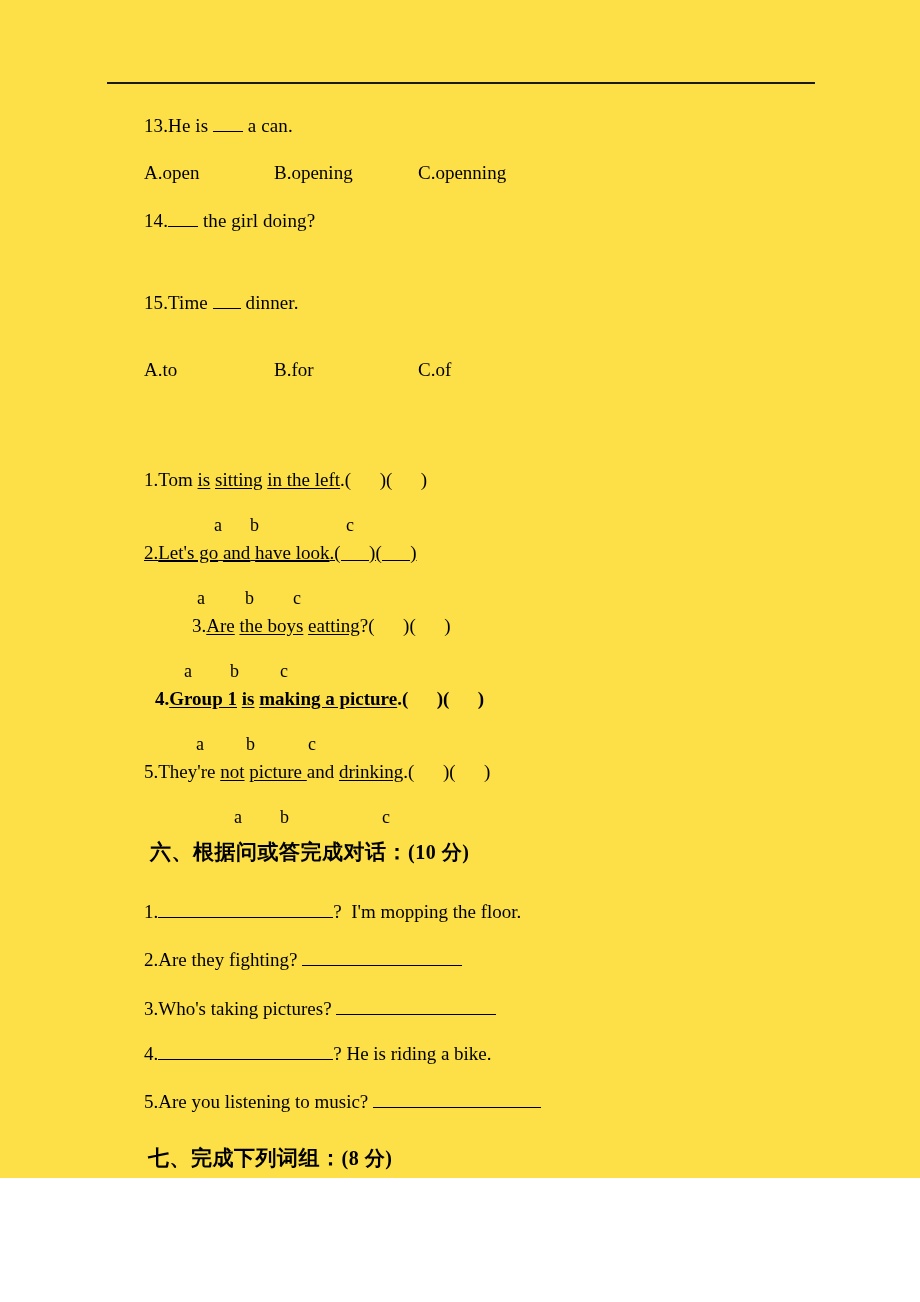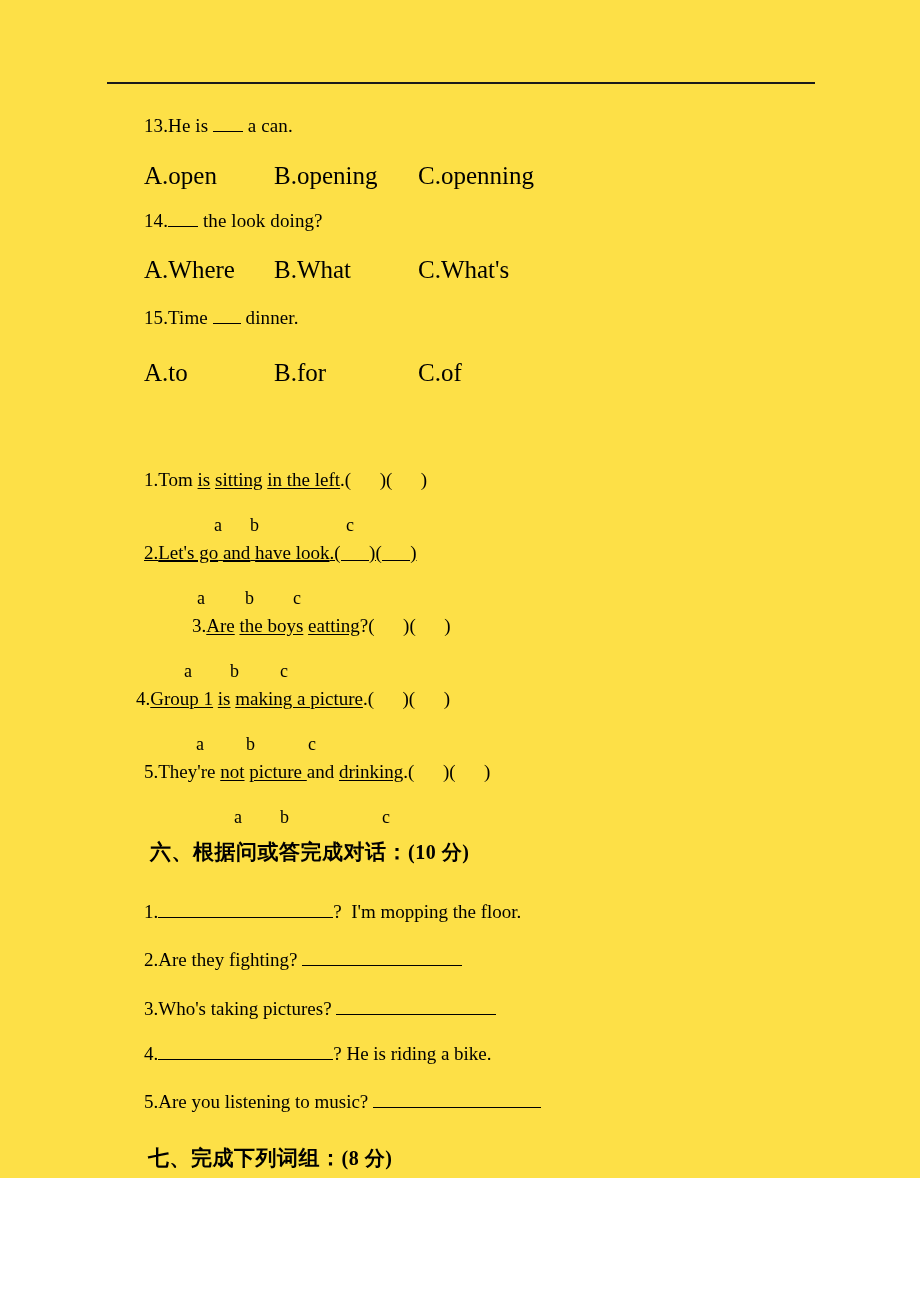--- a/index.html
+++ b/index.html
@@ -37,21 +37,21 @@
     letter-spacing: 0.1px;
   }
 
   
   .q-stem { font-size: 19px; }
 
   
   .opt-row {
     position: absolute;
     display: flex;
-    font-size: 25px;
+    font-size: 19px;
     white-space: pre;
   }
   .opt { display: inline-block; }
   .opt-a { width: 130px; }
   .opt-b { width: 144px; }
   .opt-c { width: auto; }
 
   
   .blank-inline {
     display: inline-block;
@@ -118,29 +118,24 @@
   <div class="top-rule"></div>
 
   <div class="line q-stem" style="left:144px; top:114px;"><span>13.</span><span>He is </span><span class="blank-inline bl-30"></span><span> a can.</span></div>
 
   <div class="opt-row" style="left:144px; top:162px;">
     <span class="opt opt-a">A.open</span>
     <span class="opt opt-b">B.opening</span>
     <span class="opt opt-c">C.openning</span>
   </div>
 
-  <div class="line q-stem" style="left:144px; top:209px;"><span>14.</span><span class="blank-inline bl-30"></span><span> the look doing?</span></div>
+  <div class="line q-stem" style="left:144px; top:209px;"><span>14.</span><span class="blank-inline bl-30"></span><span> the girl doing?</span></div>
 
-  <div class="opt-row" style="left:144px; top:256px;">
-    <span class="opt opt-a">A.Where</span>
-    <span class="opt opt-b">B.What</span>
-    <span class="opt opt-c">C.What's</span>
-  </div>
 
-  <div class="line q-stem" style="left:144px; top:306px;"><span>15.</span><span>Time </span><span class="blank-inline bl-28"></span><span> dinner.</span></div>
+  <div class="line q-stem" style="left:144px; top:291px;"><span>15.</span><span>Time </span><span class="blank-inline bl-28"></span><span> dinner.</span></div>
 
   <div class="opt-row" style="left:144px; top:359px;">
     <span class="opt opt-a">A.to</span>
     <span class="opt opt-b">B.for</span>
     <span class="opt opt-c">C.of</span>
   </div>
 
 
   <div class="ec-sentence" style="left:144px; top:469px;"><span>1.</span><span>Tom </span><u>is</u><span> </span><u>sitting</u><span> </span><u>in the left</u><span>.(      )(      )</span></div>
   <div class="ec-letters" style="left:196px; top:494px;">
@@ -150,21 +145,21 @@
   <div class="ec-sentence" style="left:144px; top:542px;text-decoration:underline;"><span>2.</span><u>Let's go</u><span> </span><u>and</u><span> </span><u>have look</u><span>.(      )(      )</span></div>
   <div class="ec-letters" style="left:179px; top:567px;">
     <span style="width:48px">a</span><span style="width:48px">b</span><span>c</span>
   </div>
 
   <div class="ec-sentence" style="left:144px; top:615px;margin-left:48px;"><span>3.</span><u>Are</u><span> </span><u>the boys</u><span> </span><u>eatting</u><span>?(      )(      )</span></div>
   <div class="ec-letters" style="left:166px; top:640px;">
     <span style="width:46px">a</span><span style="width:50px">b</span><span>c</span>
   </div>
 
-  <div class="ec-sentence" style="left:136px; top:688px;"><span>4.</span><u>Group 1</u><span> </span><u>is</u><span> </span><u>making a picture</u><span>.(      )(      )</span></div>
+  <div class="ec-sentence" style="left:155px; top:688px;font-weight:bold;"><span>4.</span><u>Group 1</u><span> </span><u>is</u><span> </span><u>making a picture</u><span>.(      )(      )</span></div>
   <div class="ec-letters" style="left:178px; top:713px;">
     <span style="width:50px">a</span><span style="width:62px">b</span><span>c</span>
   </div>
 
   <div class="ec-sentence" style="left:144px; top:761px;"><span>5.</span><span>They're </span><u>not</u><span> </span><u>picture </u><span>and </span><u>drinking</u><span>.(      )(      )</span></div>
   <div class="ec-letters" style="left:216px; top:786px;">
     <span style="width:46px">a</span><span style="width:102px">b</span><span>c</span>
   </div>
 
   <div class="section-head" style="left:150px; top:838px;"><span>六、根据问或答完成对话：</span><span class="score">(10 分)</span></div>

